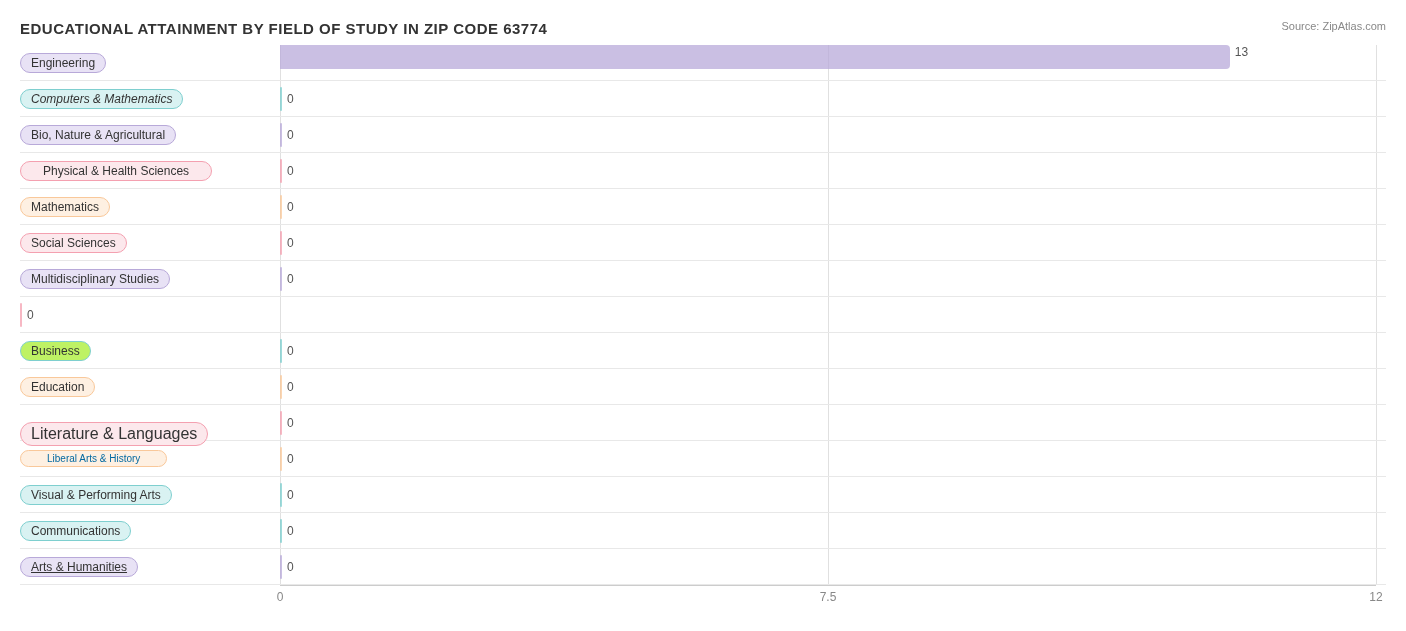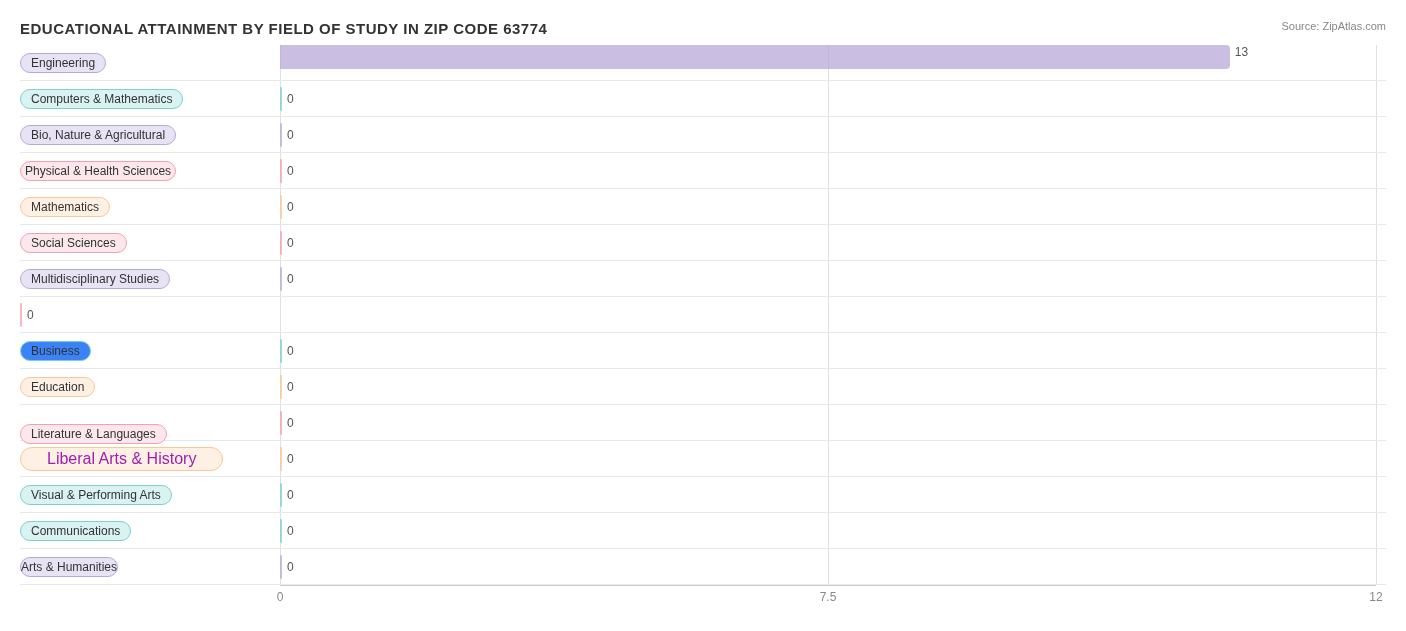--- a/index.html
+++ b/index.html
@@ -107,21 +107,21 @@
           </div>
           <div style="flex: 1 1 0%; display: flex; height: 100%; position: relative; z-index: 1;">
             <div class="bar-fill" style="width: 949.867px; height: 24px; background: rgb(184, 169, 217); border-radius: 0px 4px 4px 0px; opacity: 0.75;"></div>
             <span class="bar-value" style="margin-left: 5px; font-size: 12px; color: rgb(85, 85, 85);">13</span>
           </div>
         </div>
         <div class="bar-row" style="display: flex; align-items: center; height: 36px; border-bottom: 1px solid rgb(232, 232, 232); position: relative;">
           <div style="position: absolute; left: 260px; top: 0px; bottom: 0px; width: 1px; background: rgb(224, 224, 224); z-index: 0;"></div>
           <div style="position: absolute; left: 808px; top: 0px; bottom: 0px; width: 1px; background: rgb(224, 224, 224); z-index: 0;"></div>
           <div style="position: absolute; left: 1356px; top: 0px; bottom: 0px; width: 1px; background: rgb(224, 224, 224); z-index: 0;"></div>
-          <div style="width: 260px; min-width: 260px; display: flex; align-items: center; z-index: 2; padding-right: 4px;">
+          <div style="width: 260px; min-width: 260px; display: flex; align-items: center; z-index: 2; padding-right: 4px; font-style: italic;">
             <span class="pill" style="background: rgb(217, 242, 242); border: 1.5px solid rgb(126, 207, 207); color: rgb(51, 51, 51); font-size: 12px; border-radius: 12px; padding: 2px 10px;">Computers &amp; Mathematics</span>
           </div>
           <div style="flex: 1 1 0%; display: flex; align-items: center; height: 100%; position: relative; z-index: 1;">
             <div class="bar-fill" style="width: 2px; height: 24px; background: rgb(126, 207, 207); border-radius: 4px; opacity: 0.75;"></div>
             <span class="bar-value" style="margin-left: 5px; font-size: 12px; color: rgb(85, 85, 85);">0</span>
           </div>
         </div>
         <div class="bar-row" style="display: flex; align-items: center; height: 36px; border-bottom: 1px solid rgb(232, 232, 232); position: relative;">
           <div style="position: absolute; left: 260px; top: 0px; bottom: 0px; width: 1px; background: rgb(224, 224, 224); z-index: 0;"></div>
           <div style="position: absolute; left: 808px; top: 0px; bottom: 0px; width: 1px; background: rgb(224, 224, 224); z-index: 0;"></div>
@@ -132,21 +132,21 @@
           <div style="flex: 1 1 0%; display: flex; align-items: center; height: 100%; position: relative; z-index: 1;">
             <div class="bar-fill" style="width: 2px; height: 24px; background: rgb(184, 169, 217); border-radius: 4px; opacity: 0.75;"></div>
             <span class="bar-value" style="margin-left: 5px; font-size: 12px; color: rgb(85, 85, 85);">0</span>
           </div>
         </div>
         <div class="bar-row" style="display: flex; align-items: center; height: 36px; border-bottom: 1px solid rgb(232, 232, 232); position: relative;">
           <div style="position: absolute; left: 260px; top: 0px; bottom: 0px; width: 1px; background: rgb(224, 224, 224); z-index: 0;"></div>
           <div style="position: absolute; left: 808px; top: 0px; bottom: 0px; width: 1px; background: rgb(224, 224, 224); z-index: 0;"></div>
           <div style="position: absolute; left: 1356px; top: 0px; bottom: 0px; width: 1px; background: rgb(224, 224, 224); z-index: 0;"></div>
           <div style="width: 260px; min-width: 260px; display: flex; align-items: center; z-index: 2; padding-right: 4px;">
-            <span class="pill" style="background: rgb(252, 232, 236); border: 1.5px solid rgb(244, 160, 176); color: rgb(51, 51, 51); font-size: 12px; border-radius: 12px; padding: 2px 4px;">Physical &amp; Health Sciences</span>
+            <span class="pill" style="background: rgb(252, 232, 236); border: 1.5px solid rgb(244, 160, 176); color: rgb(51, 51, 51); font-size: 12px; border-radius: 12px; padding: 2px 22px;">Physical &amp; Health Sciences</span>
           </div>
           <div style="flex: 1 1 0%; display: flex; align-items: center; height: 100%; position: relative; z-index: 1;">
             <div class="bar-fill" style="width: 2px; height: 24px; background: rgb(244, 160, 176); border-radius: 4px; opacity: 0.75;"></div>
             <span class="bar-value" style="margin-left: 5px; font-size: 12px; color: rgb(85, 85, 85);">0</span>
           </div>
         </div>
         <div class="bar-row" style="display: flex; align-items: center; height: 36px; border-bottom: 1px solid rgb(232, 232, 232); position: relative;">
           <div style="position: absolute; left: 260px; top: 0px; bottom: 0px; width: 1px; background: rgb(224, 224, 224); z-index: 0;"></div>
           <div style="position: absolute; left: 808px; top: 0px; bottom: 0px; width: 1px; background: rgb(224, 224, 224); z-index: 0;"></div>
           <div style="position: absolute; left: 1356px; top: 0px; bottom: 0px; width: 1px; background: rgb(224, 224, 224); z-index: 0;"></div>
@@ -189,21 +189,21 @@
           <div style="flex: 1 1 0%; display: flex; align-items: center; height: 100%; position: relative; z-index: 1;">
             <div class="bar-fill" style="width: 2px; height: 24px; background: rgb(244, 160, 176); border-radius: 4px; opacity: 0.75;"></div>
             <span class="bar-value" style="margin-left: 5px; font-size: 12px; color: rgb(85, 85, 85);">0</span>
           </div>
         </div>
         <div class="bar-row" style="display: flex; align-items: center; height: 36px; border-bottom: 1px solid rgb(232, 232, 232); position: relative;">
           <div style="position: absolute; left: 260px; top: 0px; bottom: 0px; width: 1px; background: rgb(224, 224, 224); z-index: 0;"></div>
           <div style="position: absolute; left: 808px; top: 0px; bottom: 0px; width: 1px; background: rgb(224, 224, 224); z-index: 0;"></div>
           <div style="position: absolute; left: 1356px; top: 0px; bottom: 0px; width: 1px; background: rgb(224, 224, 224); z-index: 0;"></div>
           <div style="width: 260px; min-width: 260px; display: flex; align-items: center; z-index: 2; padding-right: 4px;">
-            <span class="pill" style="background: #3b82f6; border: 1.5px solid rgb(126, 207, 207); color: rgb(51, 51, 51); font-size: 12px; border-radius: 12px; padding: 2px 10px;">Business</span>
+            <span class="pill" style="background: #bef264; border: 1.5px solid rgb(126, 207, 207); color: rgb(51, 51, 51); font-size: 12px; border-radius: 12px; padding: 2px 10px;">Business</span>
           </div>
           <div style="flex: 1 1 0%; display: flex; align-items: center; height: 100%; position: relative; z-index: 1;">
             <div class="bar-fill" style="width: 2px; height: 24px; background: rgb(126, 207, 207); border-radius: 4px; opacity: 0.75;"></div>
             <span class="bar-value" style="margin-left: 5px; font-size: 12px; color: rgb(85, 85, 85);">0</span>
           </div>
         </div>
         <div class="bar-row" style="display: flex; align-items: center; height: 36px; border-bottom: 1px solid rgb(232, 232, 232); position: relative;">
           <div style="position: absolute; left: 260px; top: 0px; bottom: 0px; width: 1px; background: rgb(224, 224, 224); z-index: 0;"></div>
           <div style="position: absolute; left: 808px; top: 0px; bottom: 0px; width: 1px; background: rgb(224, 224, 224); z-index: 0;"></div>
           <div style="position: absolute; left: 1356px; top: 0px; bottom: 0px; width: 1px; background: rgb(224, 224, 224); z-index: 0;"></div>
@@ -213,33 +213,33 @@
           <div style="flex: 1 1 0%; display: flex; align-items: center; height: 100%; position: relative; z-index: 1;">
             <div class="bar-fill" style="width: 2px; height: 24px; background: rgb(249, 200, 154); border-radius: 4px; opacity: 0.75;"></div>
             <span class="bar-value" style="margin-left: 5px; font-size: 12px; color: rgb(85, 85, 85);">0</span>
           </div>
         </div>
         <div class="bar-row" style="display: flex; align-items: center; height: 36px; border-bottom: 1px solid rgb(232, 232, 232); position: relative;">
           <div style="position: absolute; left: 260px; top: 0px; bottom: 0px; width: 1px; background: rgb(224, 224, 224); z-index: 0;"></div>
           <div style="position: absolute; left: 808px; top: 0px; bottom: 0px; width: 1px; background: rgb(224, 224, 224); z-index: 0;"></div>
           <div style="position: absolute; left: 1356px; top: 0px; bottom: 0px; width: 1px; background: rgb(224, 224, 224); z-index: 0;"></div>
           <div style="width: 260px; min-width: 260px; display: flex; align-items: center; z-index: 2; padding-right: 4px;">
-            <span class="pill" style="background: rgb(252, 232, 236); border: 1.5px solid rgb(244, 160, 176); color: rgb(51, 51, 51); font-size: 12px; border-radius: 12px; padding: 2px 10px; margin-top: 22px;">Literature &amp; Languages</span>
-          </div>
-          <div style="flex: 1 1 0%; display: flex; align-items: center; height: 100%; position: relative; z-index: 1;">
-            <div class="bar-fill" style="width: 2px; height: 24px; background: rgb(244, 160, 176); border-radius: 4px; opacity: 0.75;"></div>
-            <span class="bar-value" style="margin-left: 5px; font-size: 12px; color: rgb(85, 85, 85);">0</span>
-          </div>
-        </div>
-        <div class="bar-row" style="display: flex; align-items: center; height: 36px; border-bottom: 1px solid rgb(232, 232, 232); position: relative;">
-          <div style="position: absolute; left: 260px; top: 0px; bottom: 0px; width: 1px; background: rgb(224, 224, 224); z-index: 0;"></div>
-          <div style="position: absolute; left: 808px; top: 0px; bottom: 0px; width: 1px; background: rgb(224, 224, 224); z-index: 0;"></div>
-          <div style="position: absolute; left: 1356px; top: 0px; bottom: 0px; width: 1px; background: rgb(224, 224, 224); z-index: 0;"></div>
-          <div style="width: 260px; min-width: 260px; display: flex; align-items: center; z-index: 2; padding-right: 4px;">
-            <span class="pill" style="background: rgb(254, 240, 226); border: 1.5px solid rgb(249, 200, 154); color: #a21caf; font-size: 16px; border-radius: 12px; padding: 2px 26px;">Liberal Arts &amp; History</span>
+            <span class="pill" style="background: rgb(252, 232, 236); border: 1.5px solid rgb(244, 160, 176); color: rgb(51, 51, 51); font-size: 16px; border-radius: 12px; padding: 2px 10px; margin-top: 22px;">Literature &amp; Languages</span>
+          </div>
+          <div style="flex: 1 1 0%; display: flex; align-items: center; height: 100%; position: relative; z-index: 1;">
+            <div class="bar-fill" style="width: 2px; height: 24px; background: rgb(244, 160, 176); border-radius: 4px; opacity: 0.75;"></div>
+            <span class="bar-value" style="margin-left: 5px; font-size: 12px; color: rgb(85, 85, 85);">0</span>
+          </div>
+        </div>
+        <div class="bar-row" style="display: flex; align-items: center; height: 36px; border-bottom: 1px solid rgb(232, 232, 232); position: relative;">
+          <div style="position: absolute; left: 260px; top: 0px; bottom: 0px; width: 1px; background: rgb(224, 224, 224); z-index: 0;"></div>
+          <div style="position: absolute; left: 808px; top: 0px; bottom: 0px; width: 1px; background: rgb(224, 224, 224); z-index: 0;"></div>
+          <div style="position: absolute; left: 1356px; top: 0px; bottom: 0px; width: 1px; background: rgb(224, 224, 224); z-index: 0;"></div>
+          <div style="width: 260px; min-width: 260px; display: flex; align-items: center; z-index: 2; padding-right: 4px;">
+            <span class="pill" style="background: rgb(254, 240, 226); border: 1.5px solid rgb(249, 200, 154); color: #0369a1; font-size: 10px; border-radius: 12px; padding: 2px 26px;">Liberal Arts &amp; History</span>
           </div>
           <div style="flex: 1 1 0%; display: flex; align-items: center; height: 100%; position: relative; z-index: 1;">
             <div class="bar-fill" style="width: 2px; height: 24px; background: rgb(249, 200, 154); border-radius: 4px; opacity: 0.75;"></div>
             <span class="bar-value" style="margin-left: 5px; font-size: 12px; color: rgb(85, 85, 85);">0</span>
           </div>
         </div>
         <div class="bar-row" style="display: flex; align-items: center; height: 36px; border-bottom: 1px solid rgb(232, 232, 232); position: relative;">
           <div style="position: absolute; left: 260px; top: 0px; bottom: 0px; width: 1px; background: rgb(224, 224, 224); z-index: 0;"></div>
           <div style="position: absolute; left: 808px; top: 0px; bottom: 0px; width: 1px; background: rgb(224, 224, 224); z-index: 0;"></div>
           <div style="position: absolute; left: 1356px; top: 0px; bottom: 0px; width: 1px; background: rgb(224, 224, 224); z-index: 0;"></div>
@@ -261,21 +261,21 @@
           <div style="flex: 1 1 0%; display: flex; align-items: center; height: 100%; position: relative; z-index: 1;">
             <div class="bar-fill" style="width: 2px; height: 24px; background: rgb(126, 207, 207); border-radius: 4px; opacity: 0.75;"></div>
             <span class="bar-value" style="margin-left: 5px; font-size: 12px; color: rgb(85, 85, 85);">0</span>
           </div>
         </div>
         <div class="bar-row" style="display: flex; align-items: center; height: 36px; border-bottom: 1px solid rgb(232, 232, 232); position: relative;">
           <div style="position: absolute; left: 260px; top: 0px; bottom: 0px; width: 1px; background: rgb(224, 224, 224); z-index: 0;"></div>
           <div style="position: absolute; left: 808px; top: 0px; bottom: 0px; width: 1px; background: rgb(224, 224, 224); z-index: 0;"></div>
           <div style="position: absolute; left: 1356px; top: 0px; bottom: 0px; width: 1px; background: rgb(224, 224, 224); z-index: 0;"></div>
           <div style="width: 260px; min-width: 260px; display: flex; align-items: center; z-index: 2; padding-right: 4px;">
-            <span class="pill" style="background: rgb(232, 226, 245); border: 1.5px solid rgb(184, 169, 217); color: rgb(51, 51, 51); font-size: 12px; border-radius: 12px; padding: 2px 0;">Arts &amp; Humanities</span>
+            <span class="pill" style="background: rgb(232, 226, 245); border: 1.5px solid rgb(184, 169, 217); color: rgb(51, 51, 51); font-size: 12px; border-radius: 12px; padding: 2px 10px; text-decoration: underline;">Arts &amp; Humanities</span>
           </div>
           <div style="flex: 1 1 0%; display: flex; align-items: center; height: 100%; position: relative; z-index: 1;">
             <div class="bar-fill" style="width: 2px; height: 24px; background: rgb(184, 169, 217); border-radius: 4px; opacity: 0.75;"></div>
             <span class="bar-value" style="margin-left: 5px; font-size: 12px; color: rgb(85, 85, 85);">0</span>
           </div>
         </div>
       </div>
     <div class="x-axis" id="x-axis" style="height: 20px; position: relative; margin-left: 260px; width: 1096px; border-top: 1px solid rgb(204, 204, 204);">
 
     <span class="x-tick" style="position: absolute; font-size: 12px; color: rgb(136, 136, 136); top: 4px; left: 0px; transform: translateX(-50%);">0</span>

